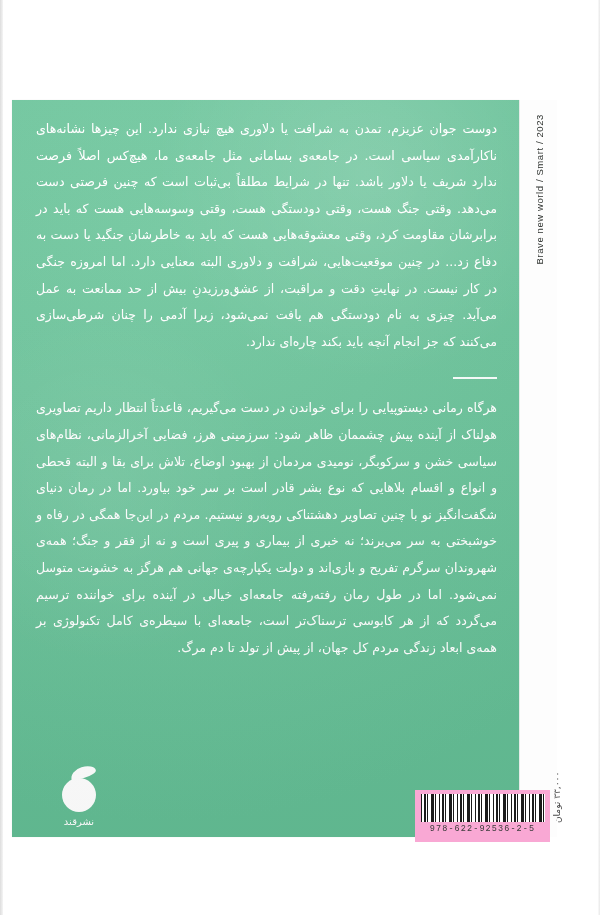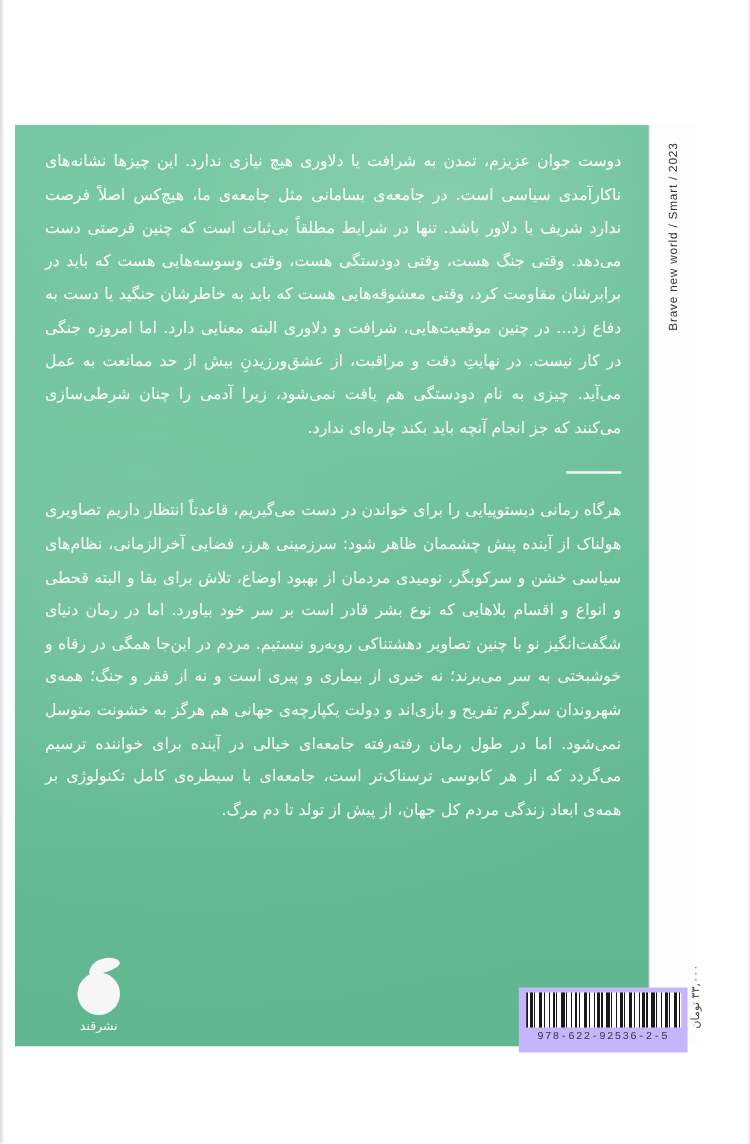--- a/index.html
+++ b/index.html
@@ -178,21 +178,21 @@
     font-family: "DejaVu Sans", sans-serif;
   }
 
   
   .barcode-block {
     position: absolute;
     left: 415px;
     top: 790px;
     width: 135px;
     height: 52px;
-    background: #c4b5fd;
+    background: #f9a8d4;
     padding: 4px 5px 2px 5px;
     box-sizing: border-box;
   }
   .barcode-bars {
     height: 28px;
     width: 124px;
     background-image: repeating-linear-gradient(
       to right,
       #1a1a1a 0px, #1a1a1a 1px, #ffffff 1px, #ffffff 3px,
       #1a1a1a 3px, #1a1a1a 5px, #ffffff 5px, #ffffff 6px,

